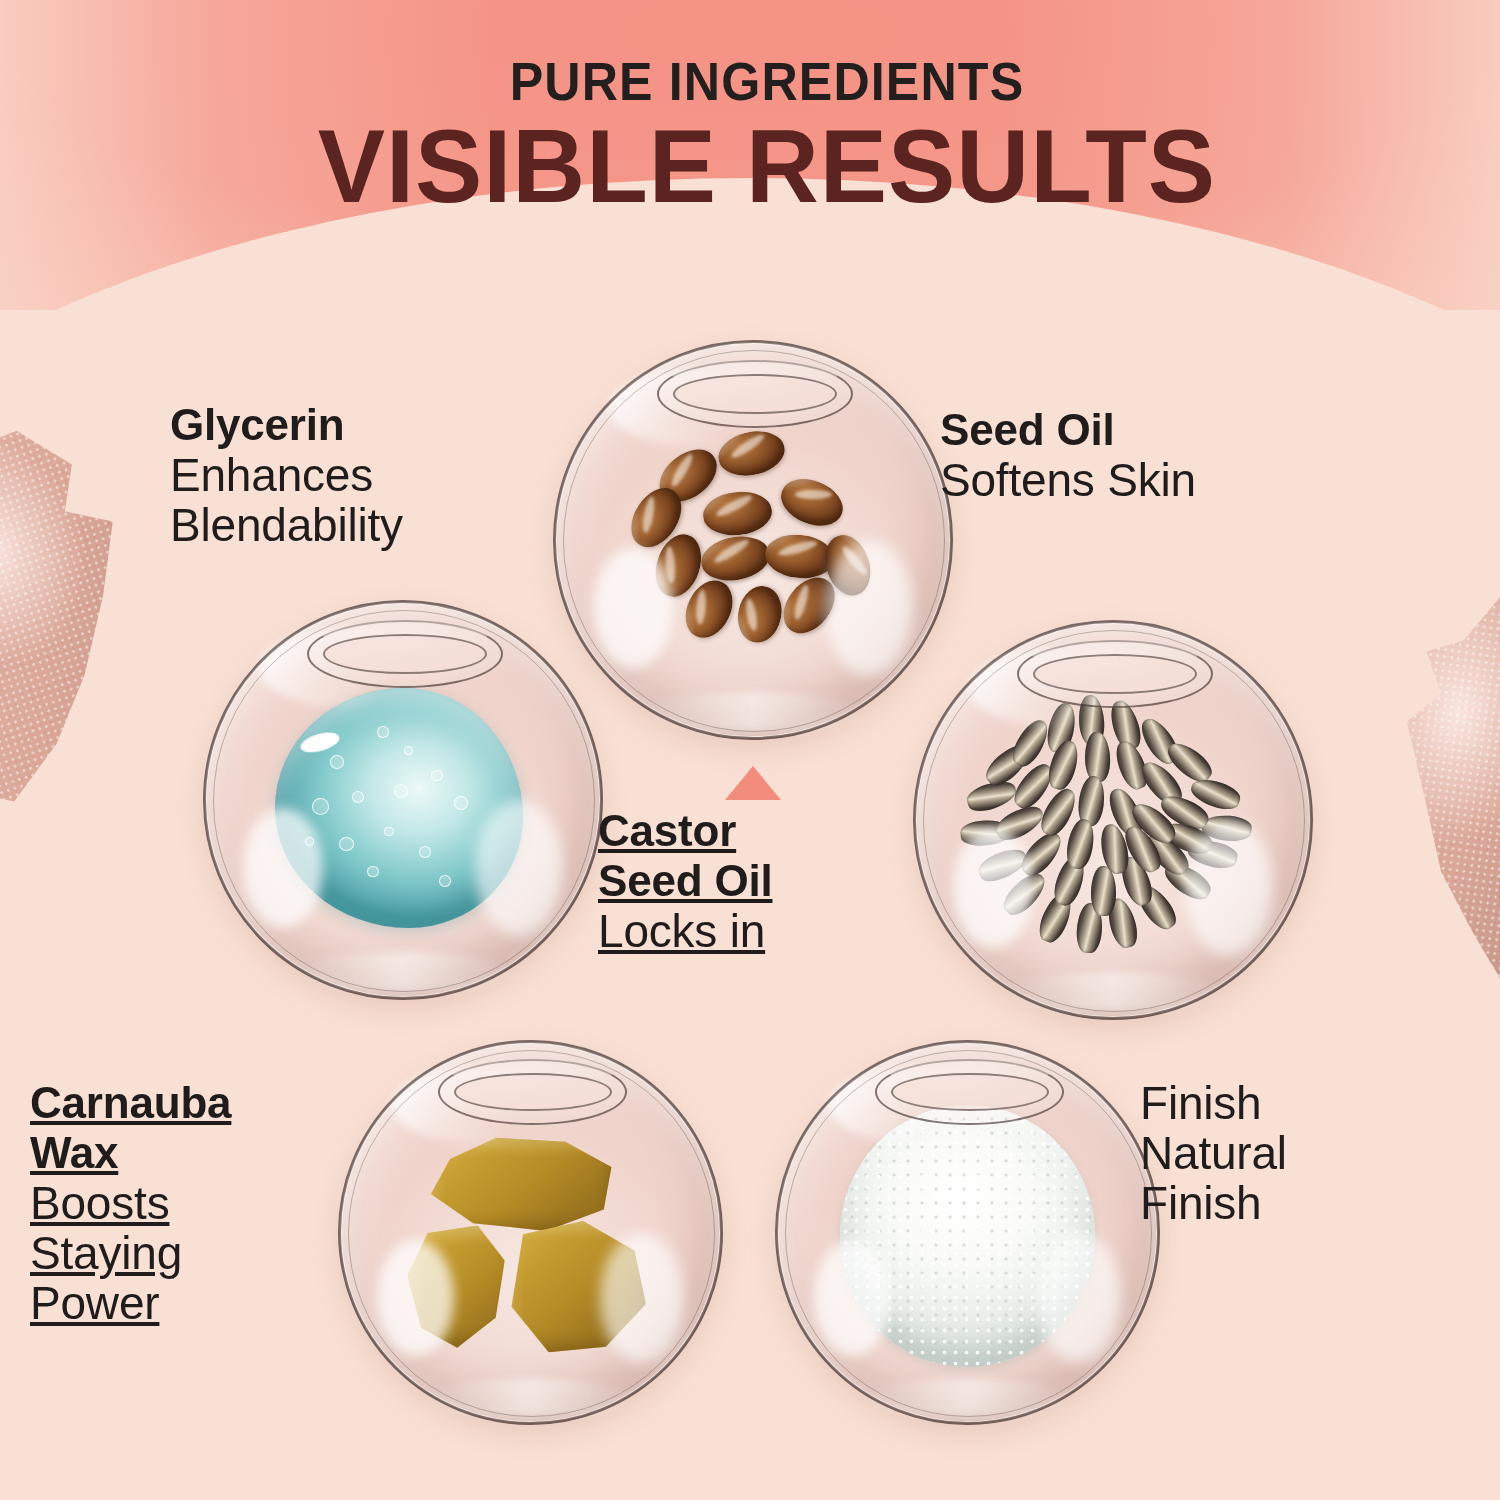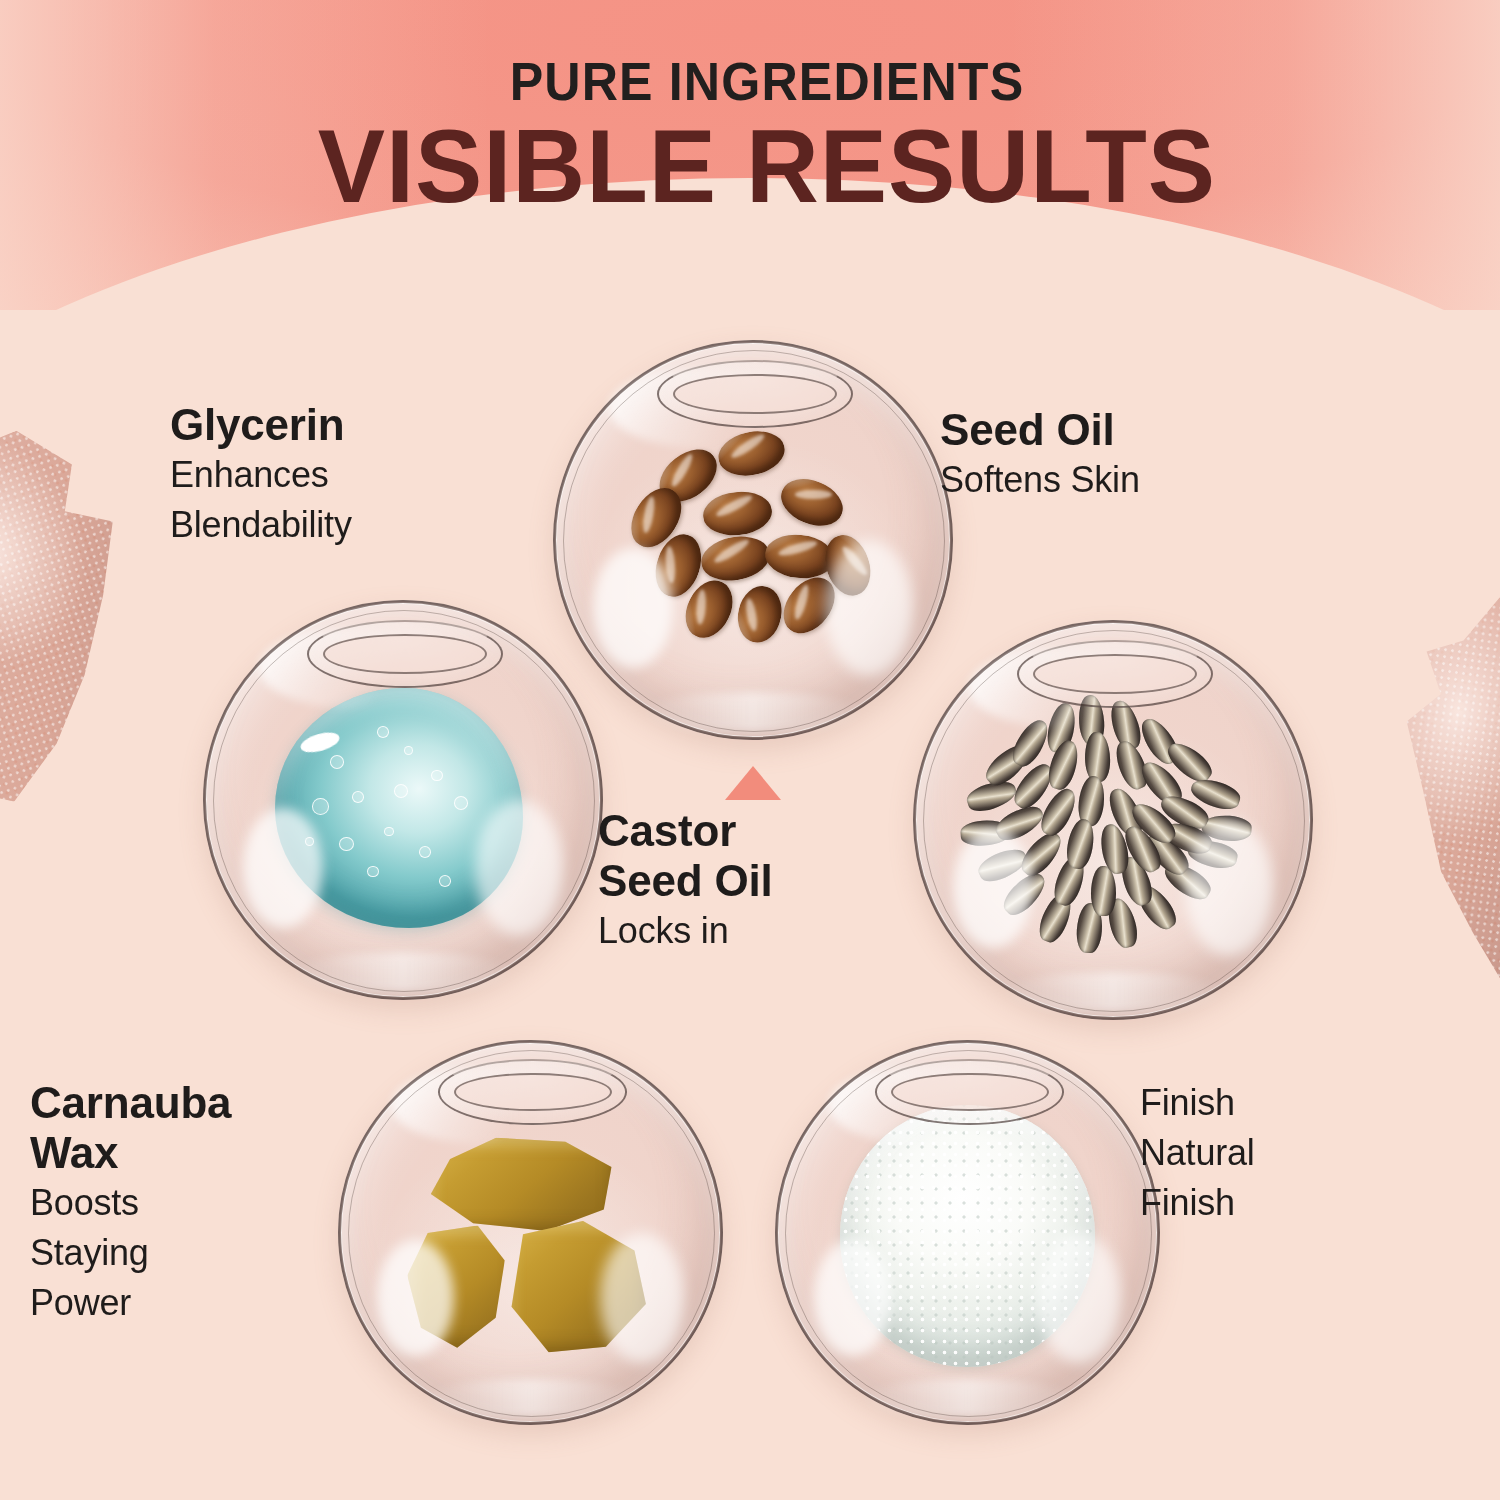--- a/index.html
+++ b/index.html
@@ -191,21 +191,21 @@
     background-image:
       radial-gradient(rgba(255,255,255,.95) 1.4px, rgba(255,255,255,0) 2.2px),
       radial-gradient(rgba(186,198,192,.55) 1.2px, rgba(186,198,192,0) 2px);
     background-size:11px 11px, 14px 14px;
     background-position:0 0, 5px 7px;
   }
 
   
   .label{position:absolute;text-align:left;color:#1F1C1B;}
   .label .name{font-weight:700;font-size:44px;line-height:50px;letter-spacing:-.2px;}
-  .label .desc{font-weight:400;font-size:36px;line-height:50px;letter-spacing:-.2px;}
+  .label .desc{font-weight:400;font-size:46px;line-height:50px;letter-spacing:-.2px;}
 
   .tri{
     position:absolute;width:0;height:0;
     border-left:28px solid transparent;border-right:28px solid transparent;
     border-bottom:34px solid #F28C7C;
   }
 </style>
 </head>
 <body>
 
@@ -388,27 +388,27 @@
     <div class="desc">Enhances</div>
     <div class="desc">Blendability</div>
   </div>
 
   <div class="label" style="left:940px;top:405px;width:420px;">
     <div class="name">Seed Oil</div>
     <div class="desc">Softens Skin</div>
   </div>
 
   <div class="tri" style="left:725px;top:766px;"></div>
-  <div class="label" style="left:598px;top:806px;width:315px;">
+  <div class="label" style="left:598px;top:806px;width:315px;text-decoration:underline;">
     <div class="name">Castor</div>
     <div class="name">Seed Oil</div>
     <div class="desc">Locks in</div>
   </div>
 
-  <div class="label" style="left:30px;top:1078px;width:330px;">
+  <div class="label" style="left:30px;top:1078px;width:330px;text-decoration:underline;">
     <div class="name">Carnauba</div>
     <div class="name">Wax</div>
     <div class="desc">Boosts</div>
     <div class="desc">Staying</div>
     <div class="desc">Power</div>
   </div>
 
   <div class="label" style="left:1140px;top:1078px;width:340px;">
     <div class="desc">Finish</div>
     <div class="desc">Natural</div>

